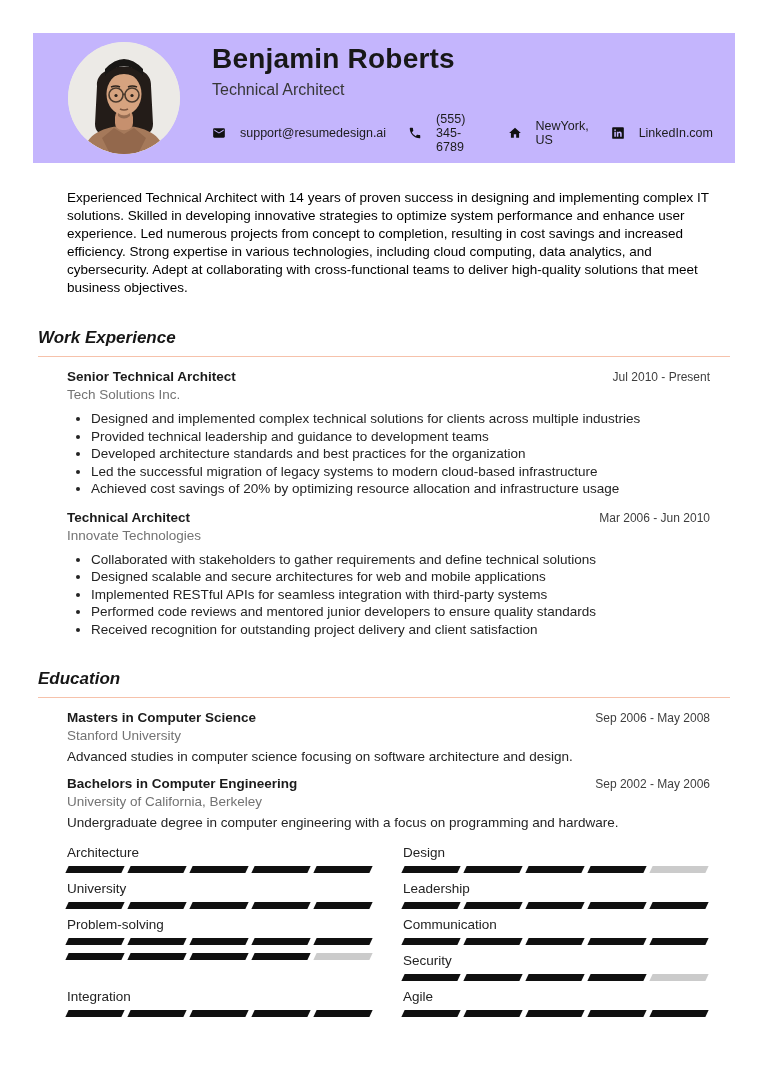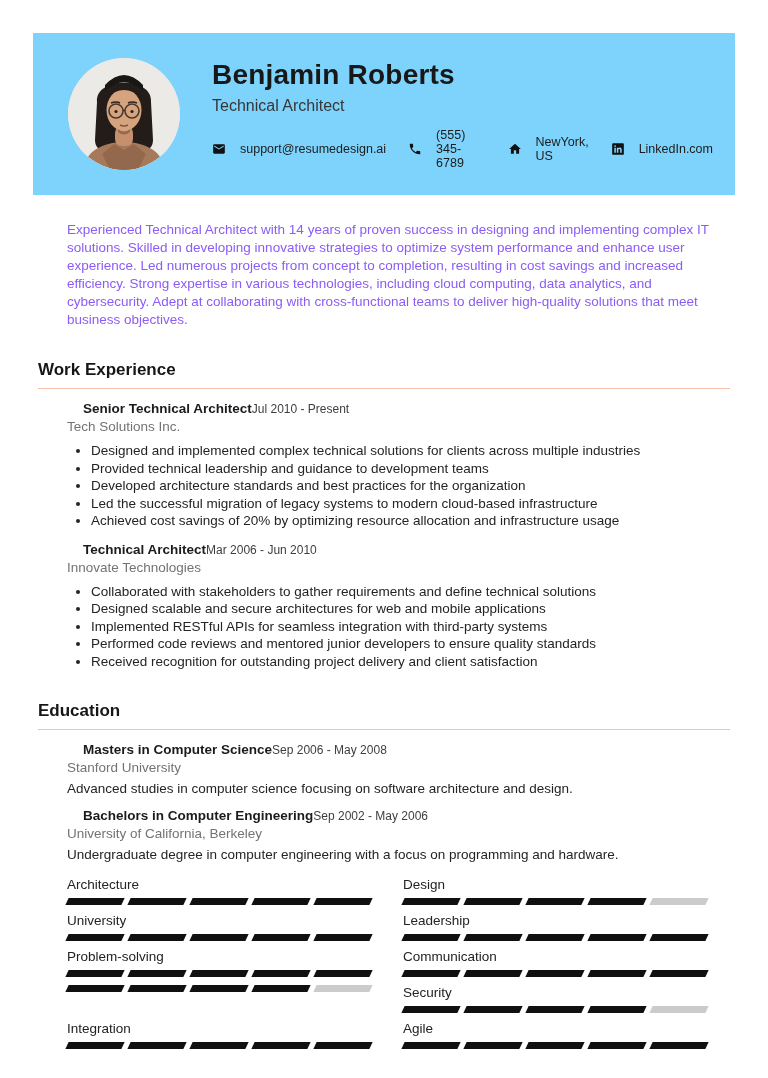--- a/index.html
+++ b/index.html
@@ -6,47 +6,47 @@
   html,body { background:#ffffff; }
   body {
     width:768px; height:1078px; overflow:hidden;
     font-family:"Liberation Sans", "DejaVu Sans", sans-serif;
     color:#212121;
   }
   .page { position:relative; width:768px; height:1078px; background:#fff; }
 
   
   .header {
-    margin:33px 33px 0 33px; height:162px; background:#7dd3fc;
+    margin:33px 33px 0 33px; height:130px; background:#c4b5fd;
     display:flex; align-items:center;
   }
   .avatar-wrap {
     width:112px; height:112px; border-radius:50%; overflow:hidden;
     margin-left:35px; flex:0 0 auto; background:#ECEAE6;
   }
   .avatar-wrap svg { display:block; width:112px; height:112px; }
   .header-info { margin-left:32px; }
   .name { font-size:28px; font-weight:700; color:#181818; letter-spacing:0.2px; }
   .job-title { font-size:16px; color:#363636; margin-top:6px; }
   .contact-row { display:flex; align-items:center; margin-top:13px; font-size:12.5px; color:#1c1c1c; }
   .contact-item { display:flex; align-items:center; margin-right:22px;gap:8px; }
   .contact-item .ci { width:14px; height:14px; margin-right:6px; flex:0 0 auto; }
   .contact-item .ci svg { display:block; width:14px; height:14px; fill:#111; }
 
   
-  .summary { margin:26px 56px 0 67px; font-size:13.5px; line-height:18px; color:#8b5cf6; }
+  .summary { margin:26px 56px 0 67px; font-size:13.5px; line-height:18px; color:#000000; }
   .section-heading {
     margin:31px 38px 0 38px;
     font-size:17px; font-weight:600; color:#161616;
-    padding-bottom:8px; border-bottom:1px solid #F6C2AB;
+    padding-bottom:8px; border-bottom:1px solid #F6C2AB;font-style:italic;
   }
   .section-body { margin:0 58px 0 67px; }
 
   .entry { margin-top:12px; }
-  .entry-head { display:flex; align-items:baseline;margin-left:16px; }
+  .entry-head { display:flex; justify-content:space-between; align-items:baseline; }
   .entry-title { font-size:13.5px; font-weight:700; color:#1b1b1b; }
   .entry-dates { font-size:12px; color:#3e3e3e; }
   .entry-sub { font-size:13.5px; color:#737373; margin-top:3px; }
   .entry ul { margin:8px 0 0 0; padding-left:24px; }
   .entry li { font-size:13.5px; line-height:17.5px; color:#242424; }
   .entry-desc { font-size:13.5px; color:#242424; margin-top:6px; }
 
   
   .skills-grid {
     margin:15px 55px 0 67px;

